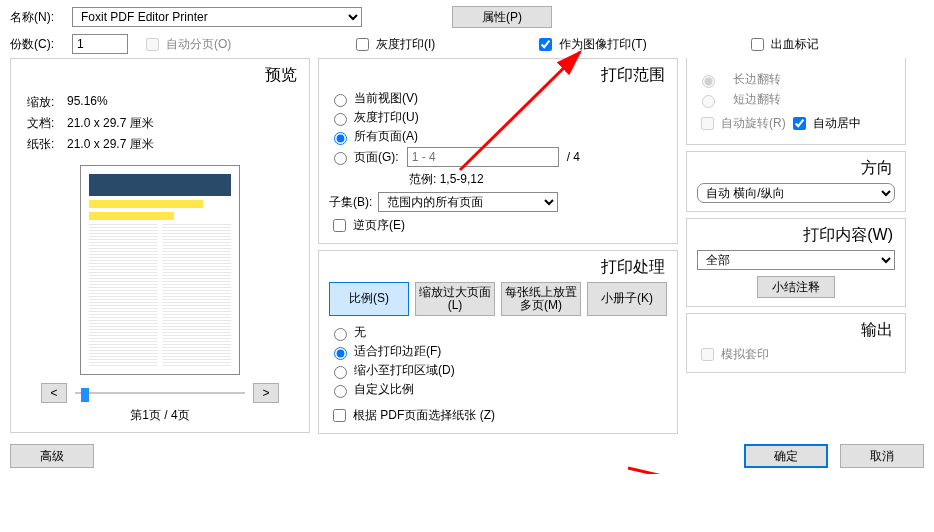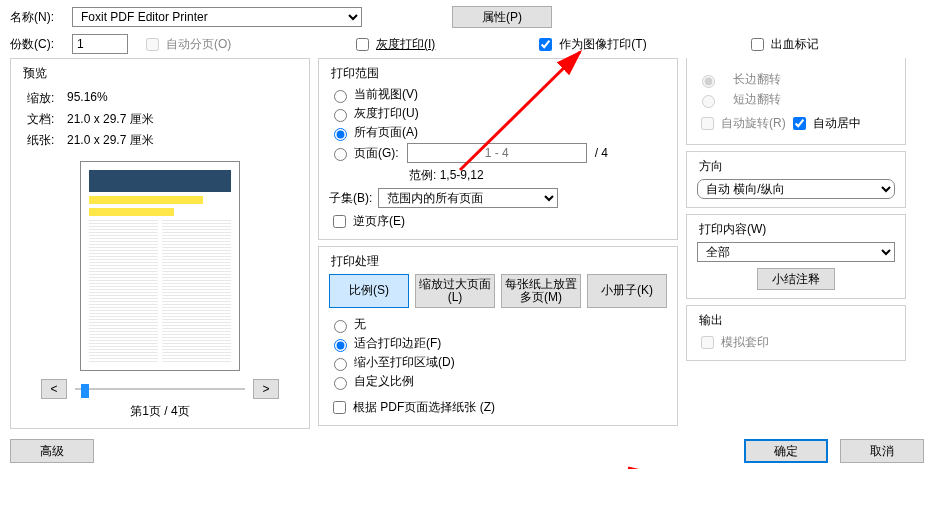--- a/index.html
+++ b/index.html
@@ -2,21 +2,21 @@
 <html><head>
 <meta charset="utf-8">
 <style>
 * { box-sizing: border-box; font-family: "Microsoft YaHei", sans-serif; font-size: 12px; }
 body { margin: 0; padding: 6px 10px; background: #fff; color: #000; width: 934px; }
 .row { display: flex; align-items: center; }
 select, input[type="text"], input[type="number"] { border: 1px solid #888; background: #fff; height: 20px; padding: 0 4px; }
 input[type="number"] { width: 56px; }
 .btn { background: #e1e1e1; border: 1px solid #adadad; padding: 2px 14px; height: 22px; display:inline-flex; align-items:center; justify-content:center; cursor:pointer; }
 fieldset, .groupbox { border:1px solid #d0d0d0; margin:0; padding:6px 10px 8px; }
-.grouptitle { font-size:12px; padding:0 2px; margin-bottom:4px; }
+.grouptitle { font-size:16px; padding:0 2px; margin-bottom:4px;text-align:right; }
 .top-grid { display:grid; grid-template-columns: 52px 300px 60px 100px auto; align-items:center; row-gap:6px; column-gap:10px; margin-bottom:4px; }
 .check { display:inline-flex; align-items:center; gap:4px; }
 .check input { width:13px; height:13px; }
 .main { display:flex; gap:8px; align-items:flex-start; }
 .col-left { width:300px; }
 .col-mid { width:360px; display:flex; flex-direction:column; gap:6px; }
 .col-right { width:220px; display:flex; flex-direction:column; gap:6px; }
 .preview-info { display:grid; grid-template-columns:40px auto; row-gap:4px; padding:4px 6px; }
 .preview-img { border:1px solid #888; width:160px; height:210px; margin:8px auto; background:#fff; padding:8px; display:flex; flex-direction:column; gap:4px; }
 .phdr { background:#2a4a6a; height:22px; }
@@ -25,21 +25,21 @@
 .pcol { flex:1; background:repeating-linear-gradient(#e8e8e8, #e8e8e8 1px, #fff 1px, #fff 3px); }
 .slider-row { display:flex; align-items:center; gap:8px; justify-content:center; margin-top:6px;}
 .slider { position:relative; width:170px; height:14px; }
 .slider:before { content:""; position:absolute; left:0; right:0; top:6px; height:2px; background:#c8c8c8; }
 .thumb { position:absolute; left:6px; top:2px; width:8px; height:14px; background:#1e90ff; }
 .navbtn { width:26px; height:20px; border:1px solid #adadad; background:#e1e1e1; display:inline-flex; align-items:center; justify-content:center; }
 .page-lbl { text-align:center; margin-top:4px; }
 .opt { display:flex; align-items:center; gap:4px; margin:2px 0; }
 .opt input[type=radio] { width:13px; height:13px; }
 .range-row { display:flex; align-items:center; gap:8px; margin:2px 0 4px; }
-.range-input { width:180px; color:#000000;text-align:center; }
+.range-input { width:152px; color:#000000; }
 .segbtns { display:flex; gap:6px; margin:4px 0 8px; }
 .segbtn { flex:1; border:1px solid #adadad; background:#e1e1e1; text-align:center; padding:4px 2px; height:34px; display:flex; align-items:center; justify-content:center; line-height:1.1; cursor:pointer; }
 .segbtn.sel { background:#cde8ff; border-color:#0078d7; }
 .right-block .opt, .right-block .check { margin:3px 0; }
 .indent { margin-left:18px;gap:15px; }
 .disabled { color:#888; }
 .footer { display:flex; margin-top:10px; align-items:center; }
 .footer .spacer { flex:1; }
 .primary { border:2px solid #0078d7; background:#e1e1e1; width:84px; height:24px; }
 .std { width:84px; height:24px; }
@@ -61,21 +61,21 @@
   <span>份数(C):</span>
   <div class="row" style="gap:14px;">
     <input type="number" value="1" style="">
     <label class="check disabled">
         <input type="checkbox" disabled="" style="">
         <span>自动分页(O)</span>
       </label>
   </div>
   <span></span>
   <div class="row" style="gap:40px; grid-column: 4 / span 2;">
-    <label class="check" style="margin-left:-100px;text-decoration:underline;">
+    <label class="check" style="margin-left:-100px;">
         <input type="checkbox" style="">
         <span>灰度打印(I)</span>
       </label>
     <label class="check" style="margin-left:60px;">
         <input type="checkbox" checked="" style="">
         <span>作为图像打印(T)</span>
       </label>
     <label class="check" style="margin-left:60px;">
         <input type="checkbox" style="">
         <span>出血标记</span>

